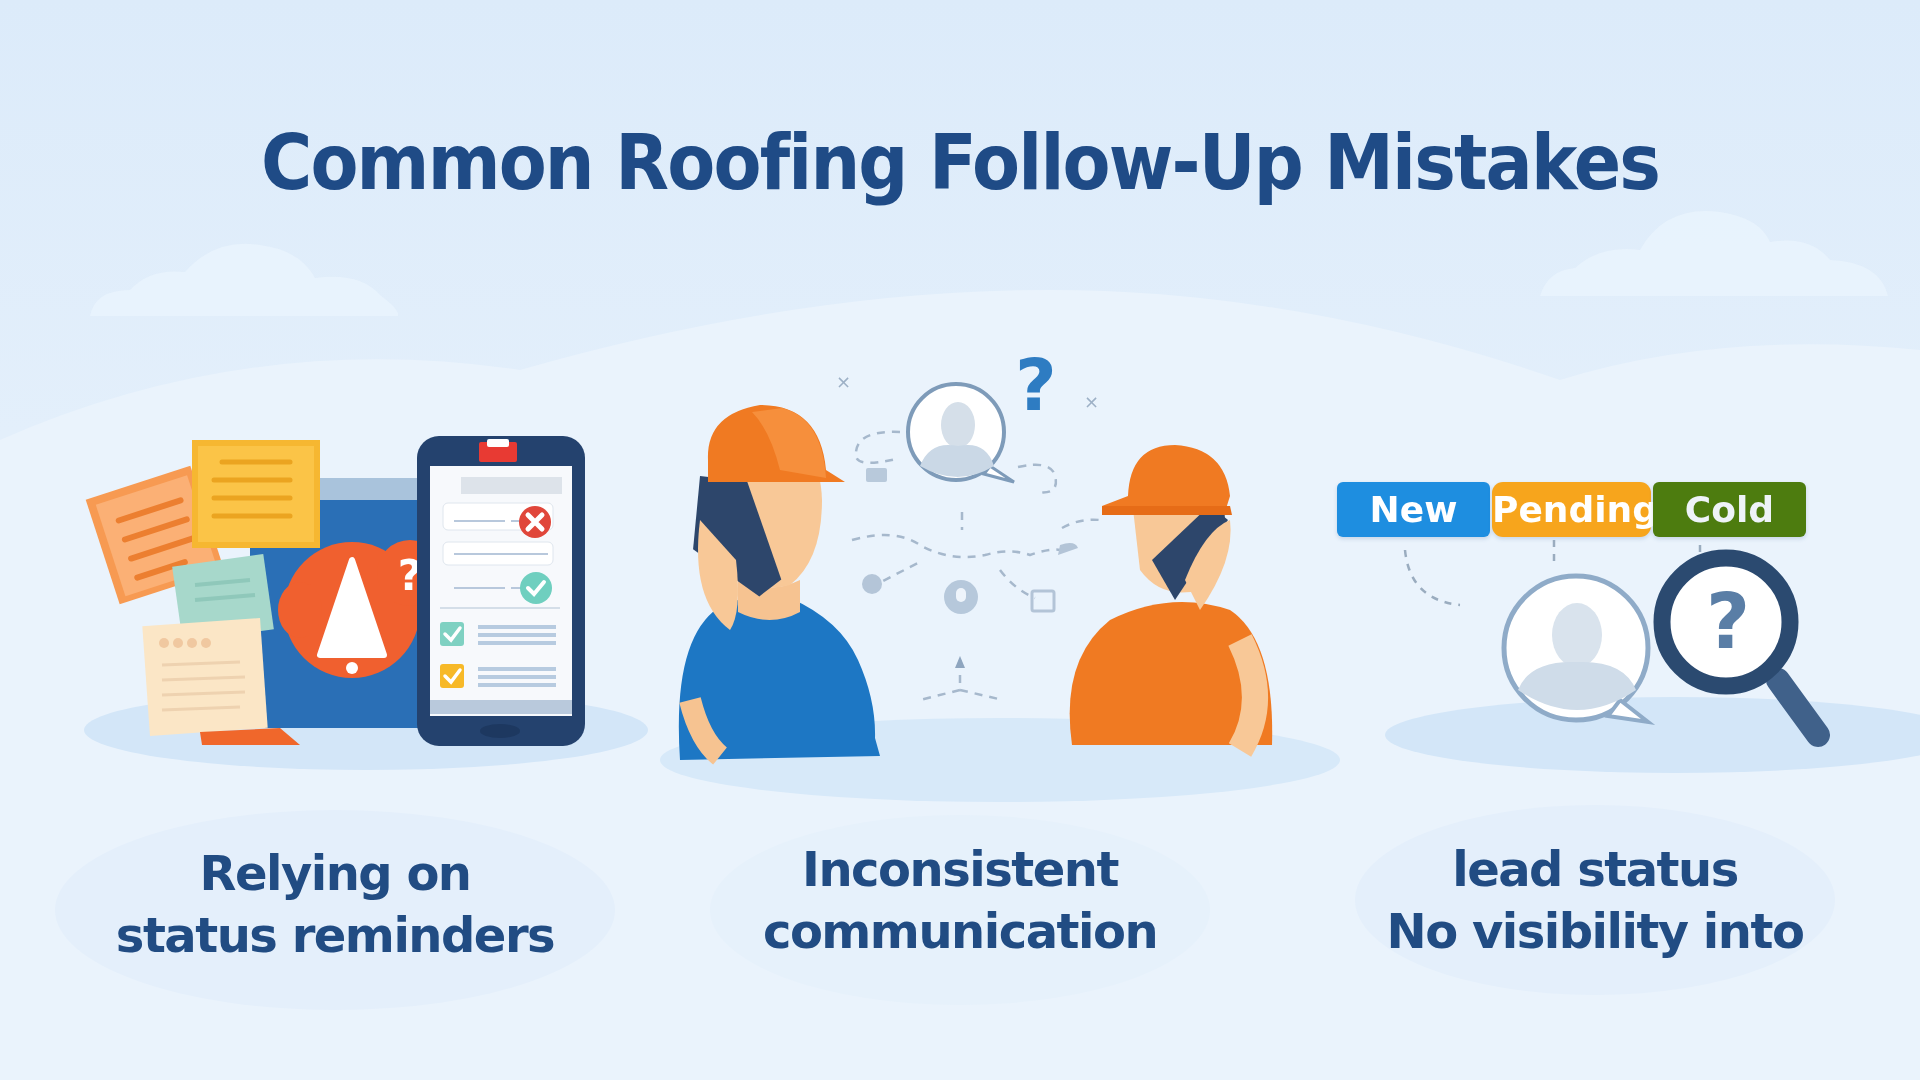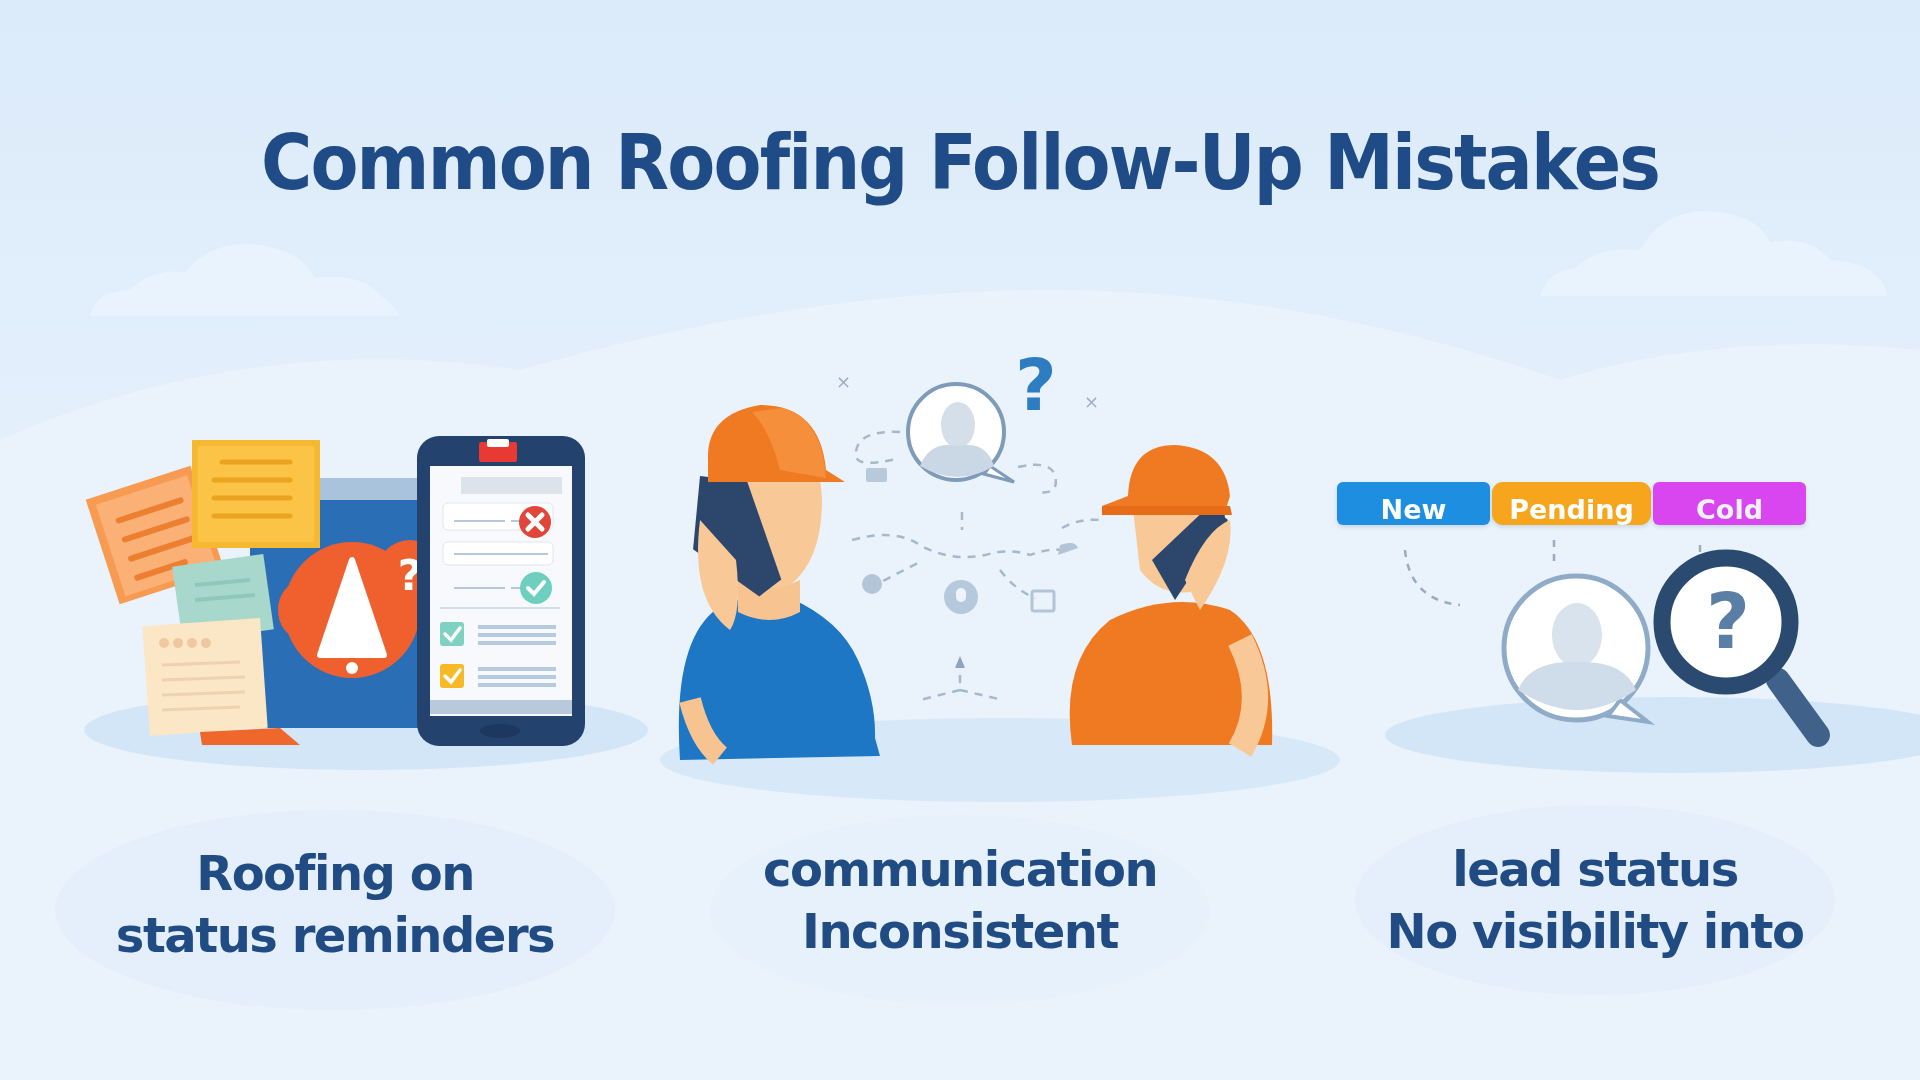--- a/index.html
+++ b/index.html
@@ -15,23 +15,23 @@
     font-size:76px; letter-spacing:-2px; color:#1f4b86;
     transform: scaleX(0.92);
   }
   .caption {
     position:absolute; text-align:center; color:#214c83;
     font-family:"DejaVu Sans", sans-serif; font-weight:bold;
     font-size:48px; line-height:62px; letter-spacing:-1.5px;
   }
   .caption span { display:block; }
   .status-chip {
-    position:absolute; top:482px; height:43px; border-radius:6px;
+    position:absolute; top:482px; height:55px; border-radius:6px;
     color:#fff; font-family:"DejaVu Sans", sans-serif; font-weight:bold;
-    font-size:27px; line-height:55px; text-align:center;
+    font-size:36px; line-height:55px; text-align:center;
     box-shadow: 0 2px 4px rgba(60,100,150,0.2);
   }
 </style>
 </head>
 <body>
 
 <svg class="abs" width="1920" height="1080" style="left:0;top:0;">
   <g fill="#e9f3fd" opacity="0.85">
     <path d="M90 316 Q95 290 130 290 Q150 268 185 272 Q215 238 260 245 Q300 250 315 278 Q360 272 380 295 Q400 310 398 316 Z"></path>
     <path d="M1540 296 Q1548 270 1575 268 Q1600 245 1640 250 Q1665 205 1720 212 Q1760 218 1770 242 Q1810 235 1830 260 Q1880 262 1888 296 Z"></path>
@@ -198,21 +198,21 @@
     <path d="M1195 470 Q1222 470 1225 520 L1210 525 Z" fill="#2d466b"></path>
     <path d="M1152 560 L1210 505 L1228 520 L1175 600 Z" fill="#2d466b"></path>
     <path d="M1185 580 Q1205 530 1230 520 Q1235 560 1200 610 Z" fill="#f8c897"></path>
     <path d="M1102 506 L1128 496 Q1130 445 1175 445 Q1225 448 1230 496 L1225 512 Z" fill="#f07a22"></path>
     <path d="M1102 506 L1230 506 L1232 515 L1102 515 Z" fill="#e66c17"></path>
   </g>
 </svg>
 
 <div class="status-chip" style="left:1337px;width:153px;background:#1e8ee0;">New</div>
 <div class="status-chip" style="left:1492px;width:159px;background:#f7a51c;border-radius:11px;">Pending</div>
-<div class="status-chip" style="left:1653px;width:153px;background:#d946ef;color:#eef3f8;">Cold</div>
+<div class="status-chip" style="left:1653px;width:153px;background:#4d7c0f;color:#eef3f8;">Cold</div>
 
 <svg class="abs" width="1920" height="1080" style="left:0;top:0;">
   <g fill="none" stroke="#9aacbf" stroke-width="2.5" stroke-dasharray="7 7">
     <path d="M1405 550 Q1410 600 1460 605"></path>
     <path d="M1554 540 L1554 562"></path>
     <path d="M1700 545 L1700 555"></path>
   </g>
   <g>
     <circle cx="1576" cy="648" r="72" fill="#ffffff" stroke="#8fabc8" stroke-width="5"></circle>
     <path d="M1620 700 L1648 722 L1608 716 Z" fill="#ffffff" stroke="#8fabc8" stroke-width="4"></path>
@@ -220,23 +220,23 @@
     <path d="M1518 690 Q1530 660 1577 662 Q1624 660 1636 690 Q1577 730 1518 690 Z" fill="#cfdce9"></path>
   </g>
   <g>
     <line x1="1778" y1="680" x2="1818" y2="735" stroke="#40618a" stroke-width="24" stroke-linecap="round"></line>
     <circle cx="1726" cy="622" r="64" fill="#ffffff" stroke="#2b4a70" stroke-width="17"></circle>
     <text x="1728" y="648" text-anchor="middle" font-family="DejaVu Sans, sans-serif" font-weight="bold" font-size="76" fill="#5a7ea6">?</text>
   </g>
 </svg>
 
 <div class="caption" style="left:80px;width:510px;top:842px;">
-  <span>Roofing on</span>
+  <span>Relying on</span>
   <span>status reminders</span>
 </div>
 <div class="caption" style="left:710px;width:500px;top:838px;">
+  <span>Inconsistent</span>
   <span>communication</span>
-  <span>Inconsistent</span>
 </div>
 <div class="caption" style="left:1350px;width:490px;top:838px;">
   <span>lead status</span>
   <span>No visibility into</span>
 </div>
 
 </body></html>

